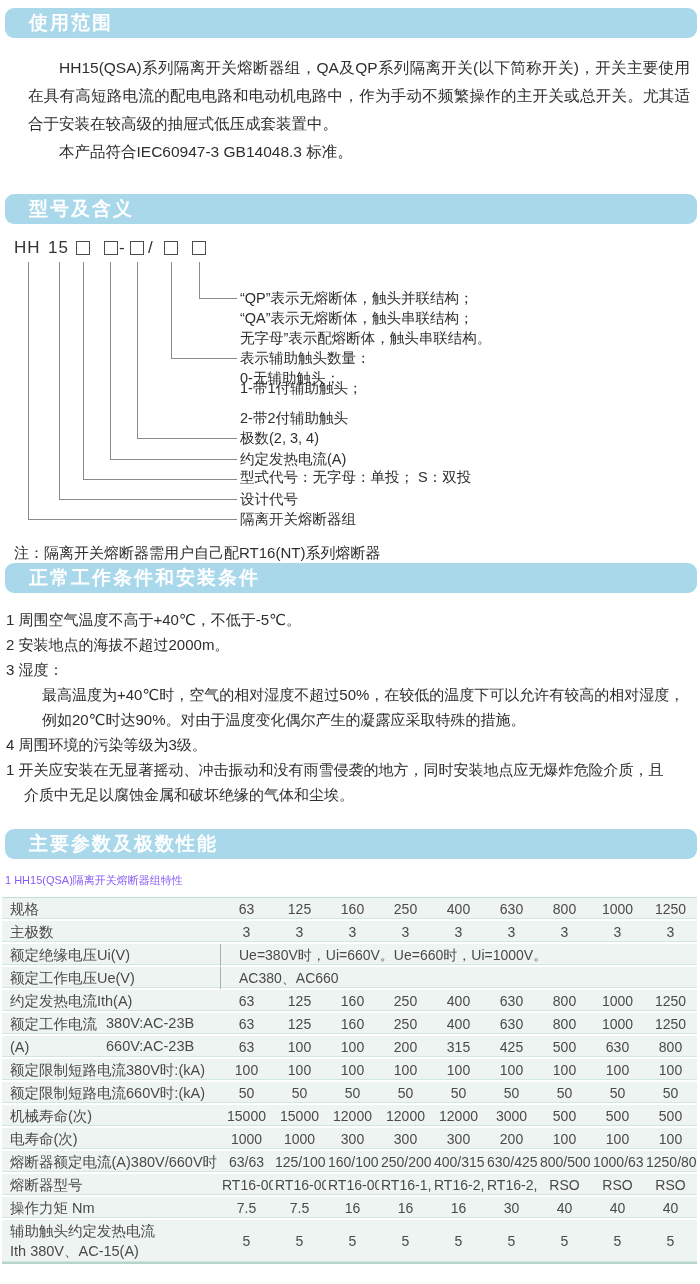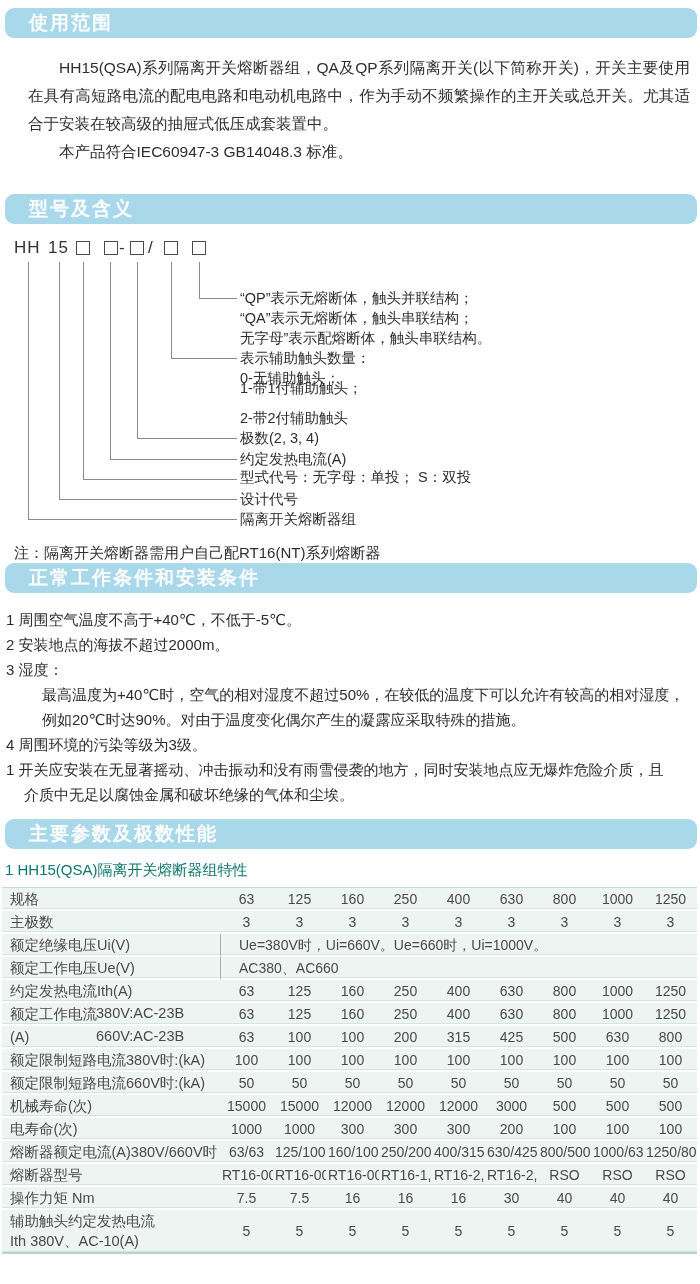--- a/index.html
+++ b/index.html
@@ -12,21 +12,21 @@
   .banner{
     margin:0 3px 0 5px;height:30px;border-radius:9px;
     background:#a9d8eb;line-height:30px;padding-left:24px;
   }
   .banner-text{
     color:#ffffff;font-size:19px;font-weight:bold;letter-spacing:2px;
   }
   .mt8{margin-top:8px;}
   .b2{margin-top:28px;font-family:Liberation Serif, serif;}
   .b3{margin-top:0;}
-  .b4{margin-top:12px;}
+  .b4{margin-top:22px;}
   
   .para{
     margin:16px 10px 0 28px;font-size:15.5px;line-height:28px;
     text-align:justify;color:#2e2e2e;
   }
   .para.p2{margin-top:0;}
   .indent{text-indent:2em;}
   
   .diagram{position:relative;height:292px;margin-top:14px;}
   .code-part{position:absolute;top:0;font-size:17px;color:#333;letter-spacing:1px;}
@@ -35,35 +35,35 @@
   .hline{position:absolute;height:1px;background:#8a8a8a;}
   .dg-label{position:absolute;left:240px;height:20px;line-height:20px;font-size:14.5px;color:#2e2e2e;white-space:nowrap;}
   .note{margin:14px 0 0 14px;font-size:15px;color:#2e2e2e;}
   
   .conditions{margin:14px 8px 0 6px;font-size:15px;color:#2e2e2e;}
   .cond-line{line-height:25px;text-align:justify;}
   .ind0{margin-left:0;}
   .ind1{margin-left:18px;}
   .ind2{margin-left:36px;}
   
-  .subtitle{margin:10px 0 0 5px;font-size:15px;color:#0f766e;height:22px;line-height:22px;}
+  .subtitle{margin:10px 0 0 5px;font-size:11px;color:#8b5cf6;height:22px;line-height:22px;}
   table.params-table{
     width:588px;margin:6px 0 0 2px;border-collapse:separate;border-spacing:0;
     table-layout:fixed;border-top:1px solid #c3ded7;
   }
   .params-table td{
     background:#eef4f1;height:19px;padding:1px 2px;
     font-size:14px;color:#4a4a4a;line-height:18px;
     border-bottom:2px solid #ffffff;
     box-shadow:inset 0 -1px 0 #d2e6e0;
     overflow:hidden;white-space:nowrap;
   }
   .params-table tr:last-child td{border-bottom:2px solid #b7d5cd;}
   .params-table td.lbl{text-align:left;padding-left:8px;font-size:14.5px;position:relative;}
-  .params-table td.lbl .l2{position:absolute;left:94px;top:1px;}
+  .params-table td.lbl .l2{position:absolute;left:104px;top:1px;}
   .params-table td.val{text-align:center;}
   .params-table td.merged{text-align:left;padding-left:18px;border-left:1px solid #9cb5b0;}
   .params-table td .lbl-line{line-height:20px;}
   .v-mid{font-size:12px;}
   .v-tiny{font-size:7px;color:#666;letter-spacing:0;}
   .v-rso{font-size:12.5px;}
 </style>
 </head>
 <body>
 
@@ -298,21 +298,21 @@
           <td class="val">16</td>
           <td class="val">16</td>
           <td class="val">30</td>
           <td class="val">40</td>
           <td class="val">40</td>
           <td class="val">40</td>
         </tr>
         <tr>
           <td class="lbl">
             <div class="lbl-line">辅助触头约定发热电流</div>
-            <div class="lbl-line">Ith 380V、AC-10(A)</div>
+            <div class="lbl-line">Ith 380V、AC-15(A)</div>
           </td>
           <td class="val">5</td>
           <td class="val">5</td>
           <td class="val">5</td>
           <td class="val">5</td>
           <td class="val">5</td>
           <td class="val">5</td>
           <td class="val">5</td>
           <td class="val">5</td>
           <td class="val">5</td>

